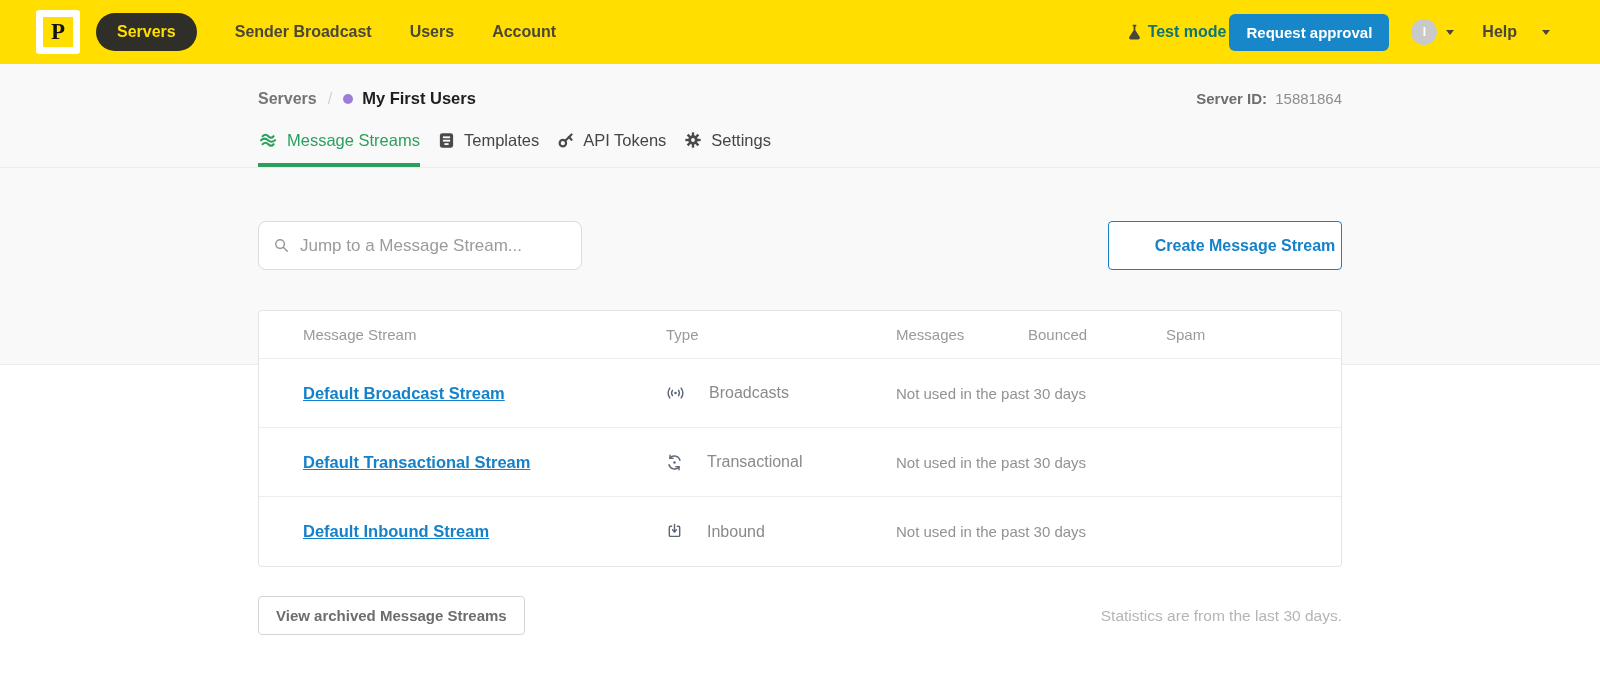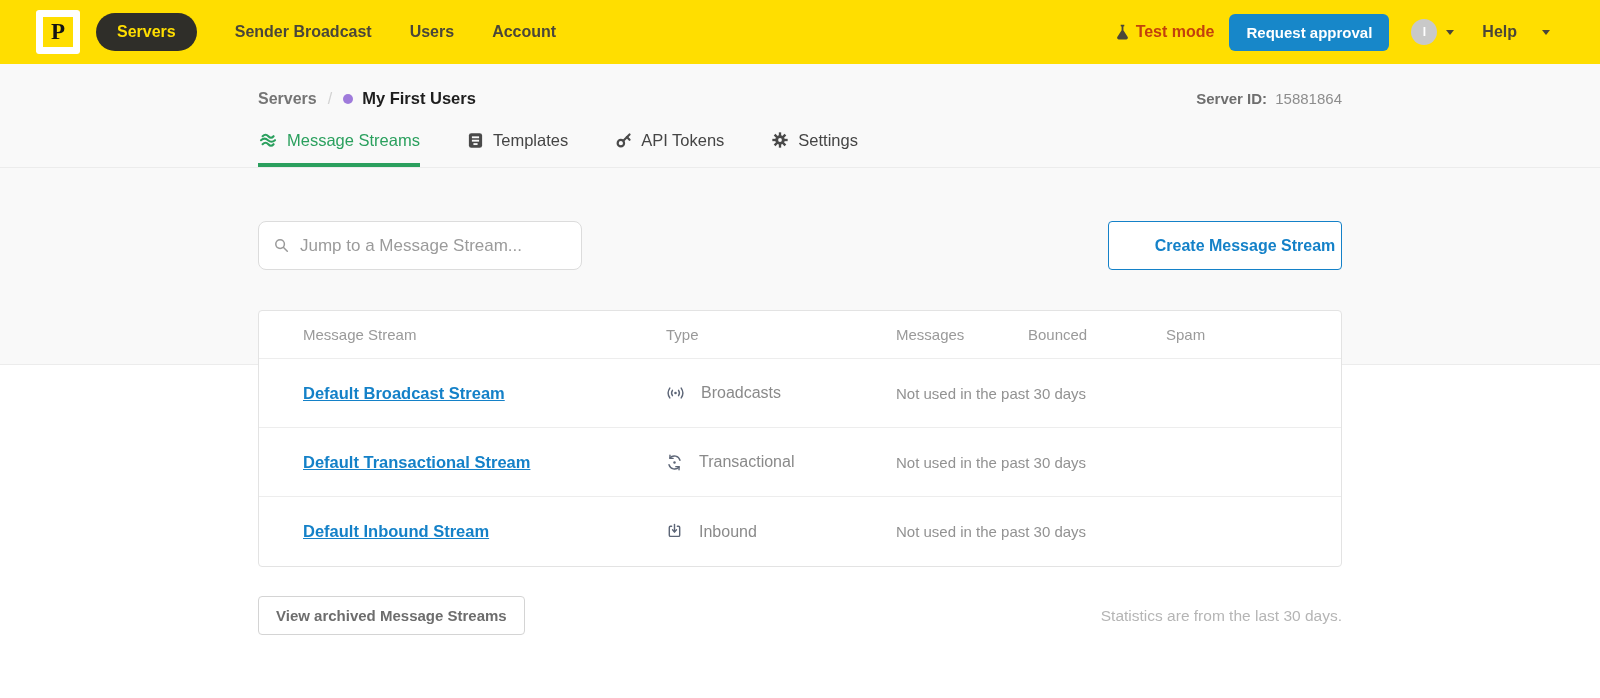--- a/index.html
+++ b/index.html
@@ -34,21 +34,21 @@
     color:#4A4639; font-weight:700; font-size:16px;
     text-decoration:none; cursor:pointer; white-space:nowrap;
   }
   .nav-item.active {
     background:#2F2E29; color:#FFDE00;
     padding:10px 21px; border-radius:22px;
   }
   .nav-right { margin-left:auto; display:flex; align-items:center; }
   .test-mode {
     display:flex; align-items:center; gap:7px;
-    color:#c2410c; font-weight:700; font-size:16px; margin-right:15px;
+    color:#0f766e; font-weight:700; font-size:16px; margin-right:3px;
   }
   .btn-approval {
     background:#1787C9; color:#fff; font-weight:700; font-size:15px;
     border:none; border-radius:6px; padding:10px 17px; cursor:pointer;
     font-family:inherit;
   }
   .avatar-group { display:flex; align-items:center; gap:9px; margin:0 28px 0 22px; cursor:pointer; }
   .avatar {
     width:26px; height:26px; border-radius:50%; background:#C9C9C9;
     color:#fff; display:flex; align-items:center; justify-content:center;
@@ -69,21 +69,21 @@
   .crumb-row { display:flex; justify-content:space-between; align-items:center; padding-top:25px; }
   .breadcrumb { display:flex; align-items:center; }
   .bc-parent { color:#757575; font-weight:700; font-size:16px; text-decoration:none; cursor:pointer; }
   .bc-sep { color:#d2d2d2; margin:0 11px; font-size:16px; }
   .bc-dot { width:10px; height:10px; border-radius:50%; background:#9F7BDB; display:inline-block; margin-right:9px; }
   .bc-current { color:#1e1e1e; font-weight:700; font-size:16.5px; }
   .server-id { font-size:15px; }
   .sid-label { color:#6e6e6e; font-weight:700; }
   .sid-value { color:#8d8d8d; margin-left:4px; }
 
-  .tabs { display:flex; gap:47px; margin-top:22px; }
+  .tabs { display:flex; gap:18px; margin-top:22px; }
   .tab {
     display:flex; align-items:center; gap:9px; cursor:pointer;
     font-size:16.5px; color:#454545;
     padding-bottom:13px; border-bottom:4px solid transparent;
   }
   .tab.active { color:#2BA05E; border-bottom-color:#2BA05E; }
 
   
   .main { position:relative; }
   .gray-band {
@@ -114,21 +114,21 @@
     border-bottom:1px solid #ededed;
   }
   .th { color:#9a9a9a; font-size:15px; }
   .trow {
     display:grid; grid-template-columns:363px 230px 1fr;
     padding-left:44px; height:69px; align-items:center;
     border-bottom:1px solid #ededed;
   }
   .trow:last-child { border-bottom:none; }
   .stream-link { color:#1481C8; font-weight:700; font-size:16.5px; text-decoration:underline; cursor:pointer; }
-  .type-cell { display:flex; align-items:center; gap:16px; color:#8a8a8a; font-size:16px; }
+  .type-cell { display:flex; align-items:center; gap:24px; color:#8a8a8a; font-size:16px; }
   .usage { color:#929292; font-size:15px; }
 
   .foot-row { display:flex; justify-content:space-between; align-items:center; margin-top:29px; }
   .btn-archived {
     background:#fff; border:1px solid #d4d4d4; border-radius:4px;
     padding:10px 17px; color:#6d6d6d; font-weight:700; font-size:15px;
     cursor:pointer; font-family:inherit;
   }
   .stats { color:#b5b5b5; font-size:15.5px; }
 </style>

